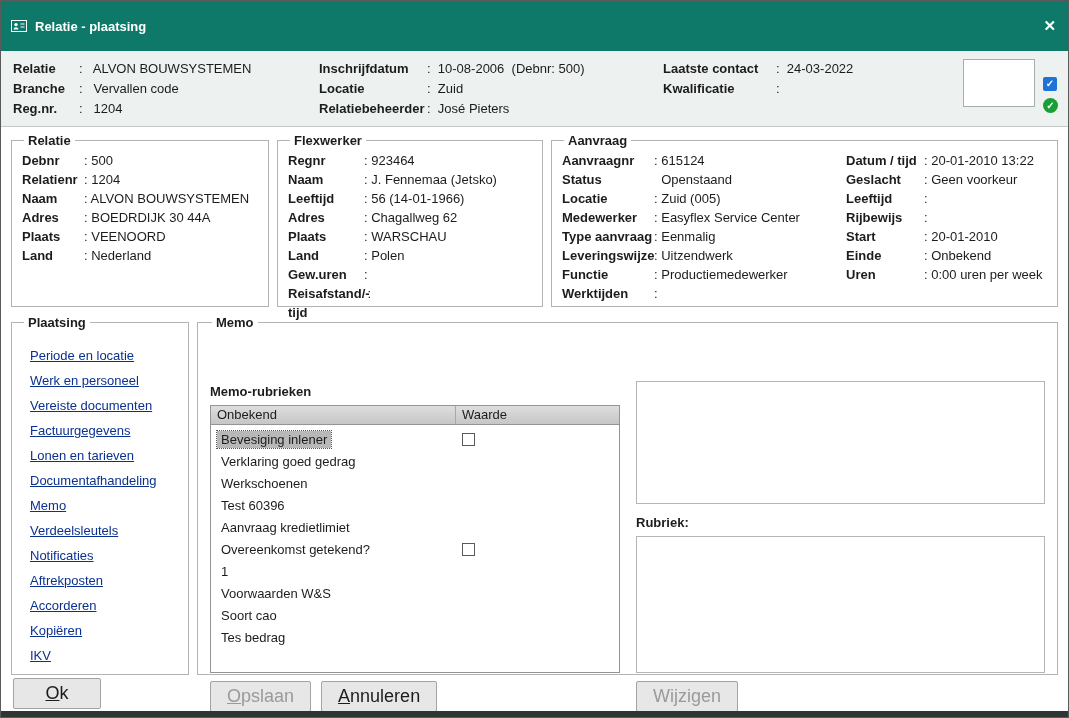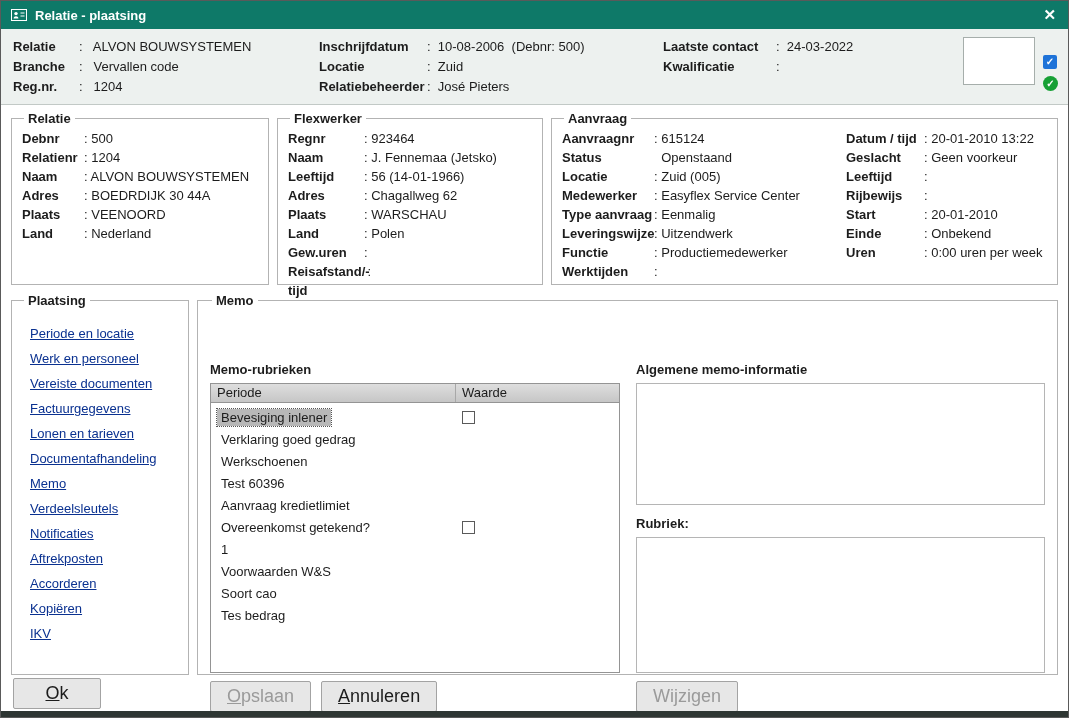--- a/index.html
+++ b/index.html
@@ -16,21 +16,21 @@
     border: 1px solid #5a5a5a;
     display: flex; flex-direction: column;
     overflow: hidden;
   }
   
   .titlebar {
     flex: 0 0 28px;
     background: #0e7968;
     color: #fff;
     display: flex; align-items: center; gap: 8px;
-    padding: 4px 10px;
+    padding: 16px 10px;
     font-weight: bold;
   }
   .ticon { display: inline-flex; align-items: center; }
   .close { margin-left: auto; font-size: 15px; font-weight: bold; cursor: pointer; padding: 0 2px; }
   
   .header {
     flex: 0 0 76px;
     background: #edf1ef;
     border-bottom: 1px solid #c2c9c6;
     padding: 8px 10px 6px 12px;
@@ -345,21 +345,21 @@
       </fieldset>
 
       <fieldset class="memo-fs">
         <legend>Memo</legend>
         <div class="memo-inner">
 
           <div class="memo-left">
             <div class="sec-label">Memo-rubrieken</div>
             <div class="memo-table">
               <div class="mt-header">
-                <span class="mt-h1">Periode</span>
+                <span class="mt-h1">Onbekend</span>
                 <span class="mt-h2">Waarde</span>
               </div>
               <div class="mt-body">
                   <div class="mt-row">
     <span class="mt-c1">
       <span class="rub sel">Bevesiging inlener</span>
     </span>
     <span class="mt-c2">
       <span class="cbox"></span>
     </span>
@@ -438,21 +438,20 @@
   </div>
                 </div>
             </div>
             <div class="btn-row">
               <button class="btn disabled"><span class="mn">O</span><span>pslaan</span></button>
               <button class="btn"><span class="mn">A</span><span>nnuleren</span></button>
             </div>
           </div>
 
           <div class="memo-right">
-            <div class="sec-label">Algemene memo-informatie</div>
             <textarea class="textbox tb1" style=""></textarea>
             <div class="sec-label">Rubriek:</div>
             <textarea class="textbox tb2" style=""></textarea>
             <button class="btn wijzigen disabled">Wijzigen</button>
           </div>
 
         </div>
       </fieldset>
     </div>
 

